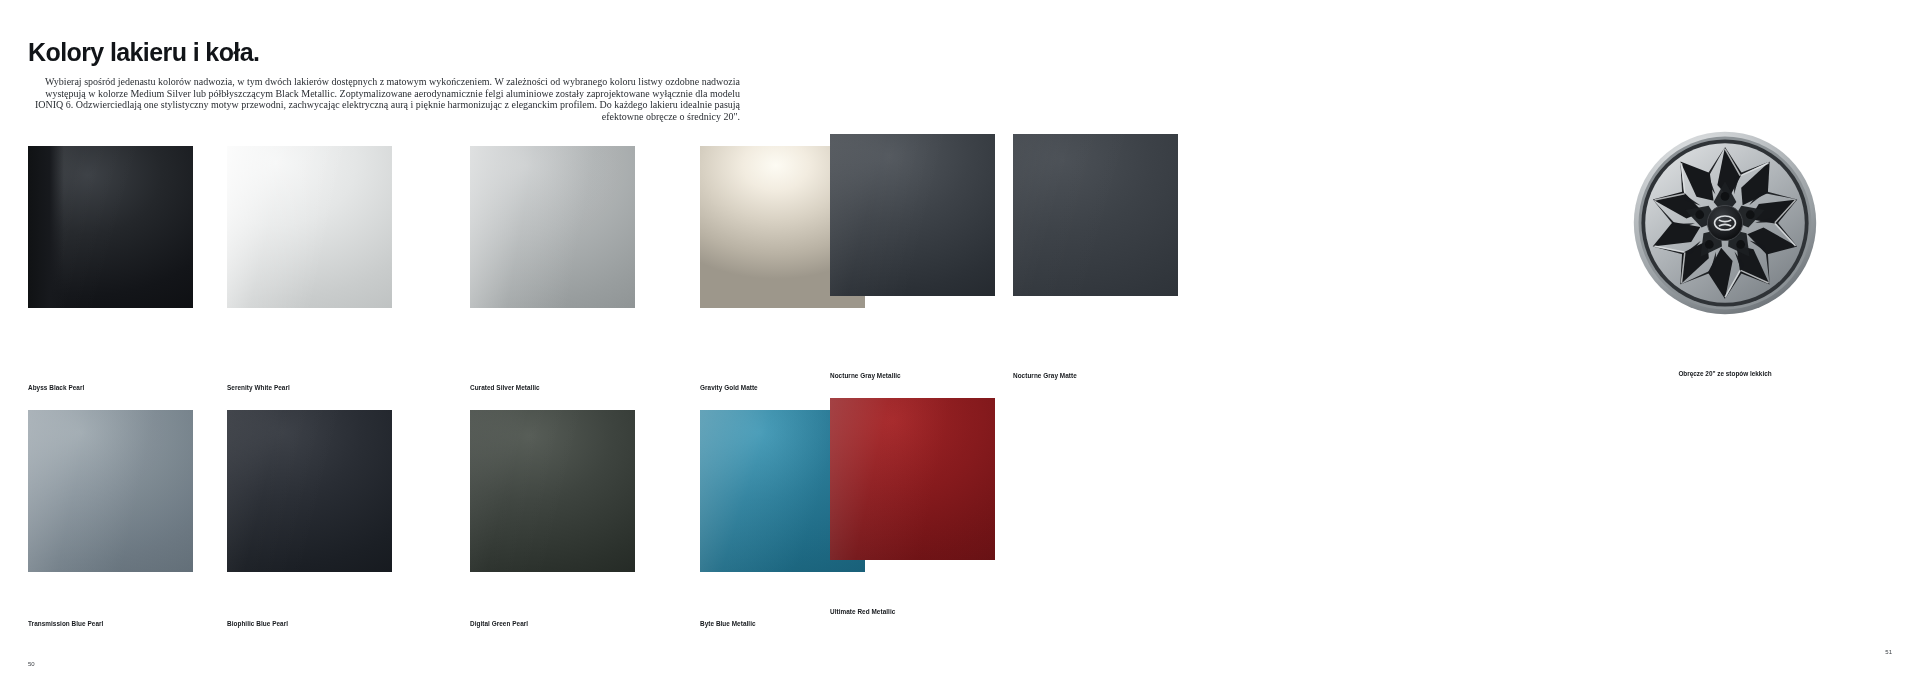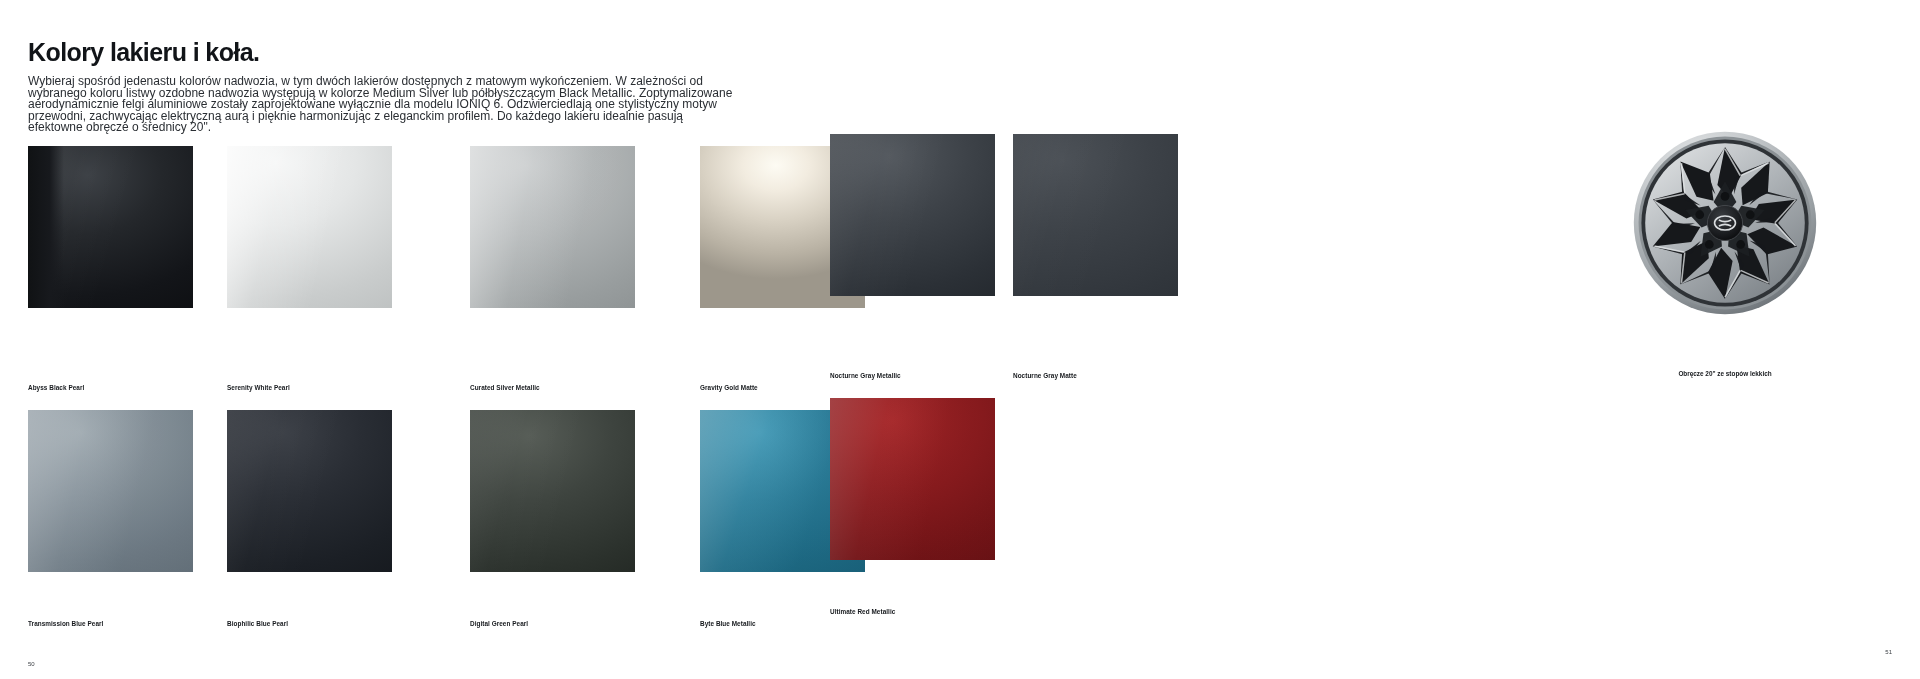--- a/index.html
+++ b/index.html
@@ -38,24 +38,25 @@
     letter-spacing: -0.6px;
     color: #111418;
     white-space: nowrap;
   }
 
   
   .intro {
     position: absolute;
     left: 28px; top: 64px;
     width: 712px;
-    font-size: 12px;
+    font-size: 10px;
     line-height: 11.6px;
     color: #2a2e33;
-    text-align: left;
+    text-align: right;
+    font-family: Liberation Serif, serif;
   }
 
   
   .swatch {
     position: absolute;
     width: 165px;
     height: 162px;
     overflow: hidden;
   }
   .swatch-label {

